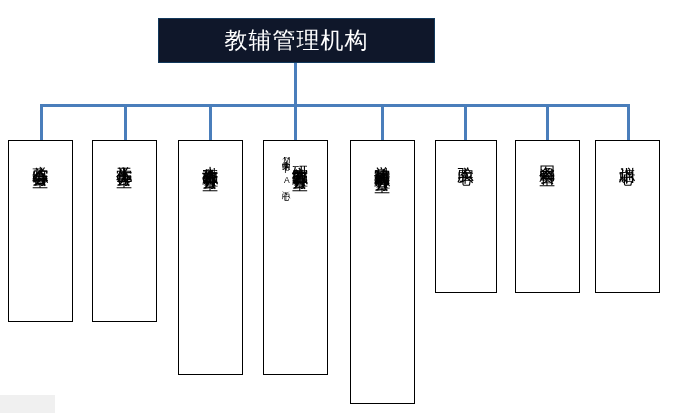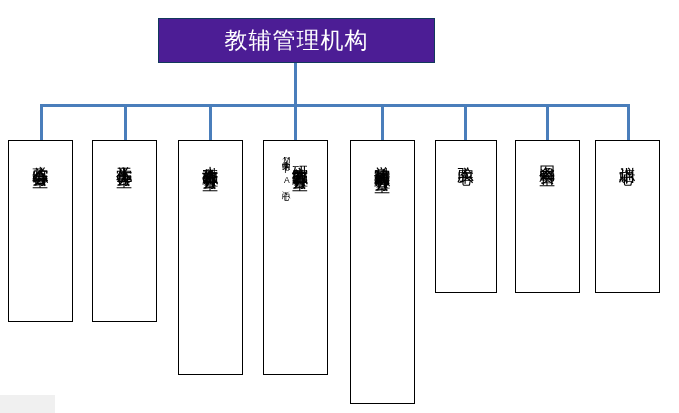--- a/index.html
+++ b/index.html
@@ -19,21 +19,21 @@
     overflow: hidden;
   }
 
   
   .root-node {
     position: absolute;
     left: 158px;
     top: 18px;
     width: 277px;
     height: 45px;
-    background: #4c1d95;
+    background: #0f172a;
     border: 1.5px solid #12395c;
     box-sizing: border-box;
     display: flex;
     align-items: center;
     justify-content: center;
   }
   .root-label {
     color: #ffffff;
     font-size: 23px;
     letter-spacing: 1px;

